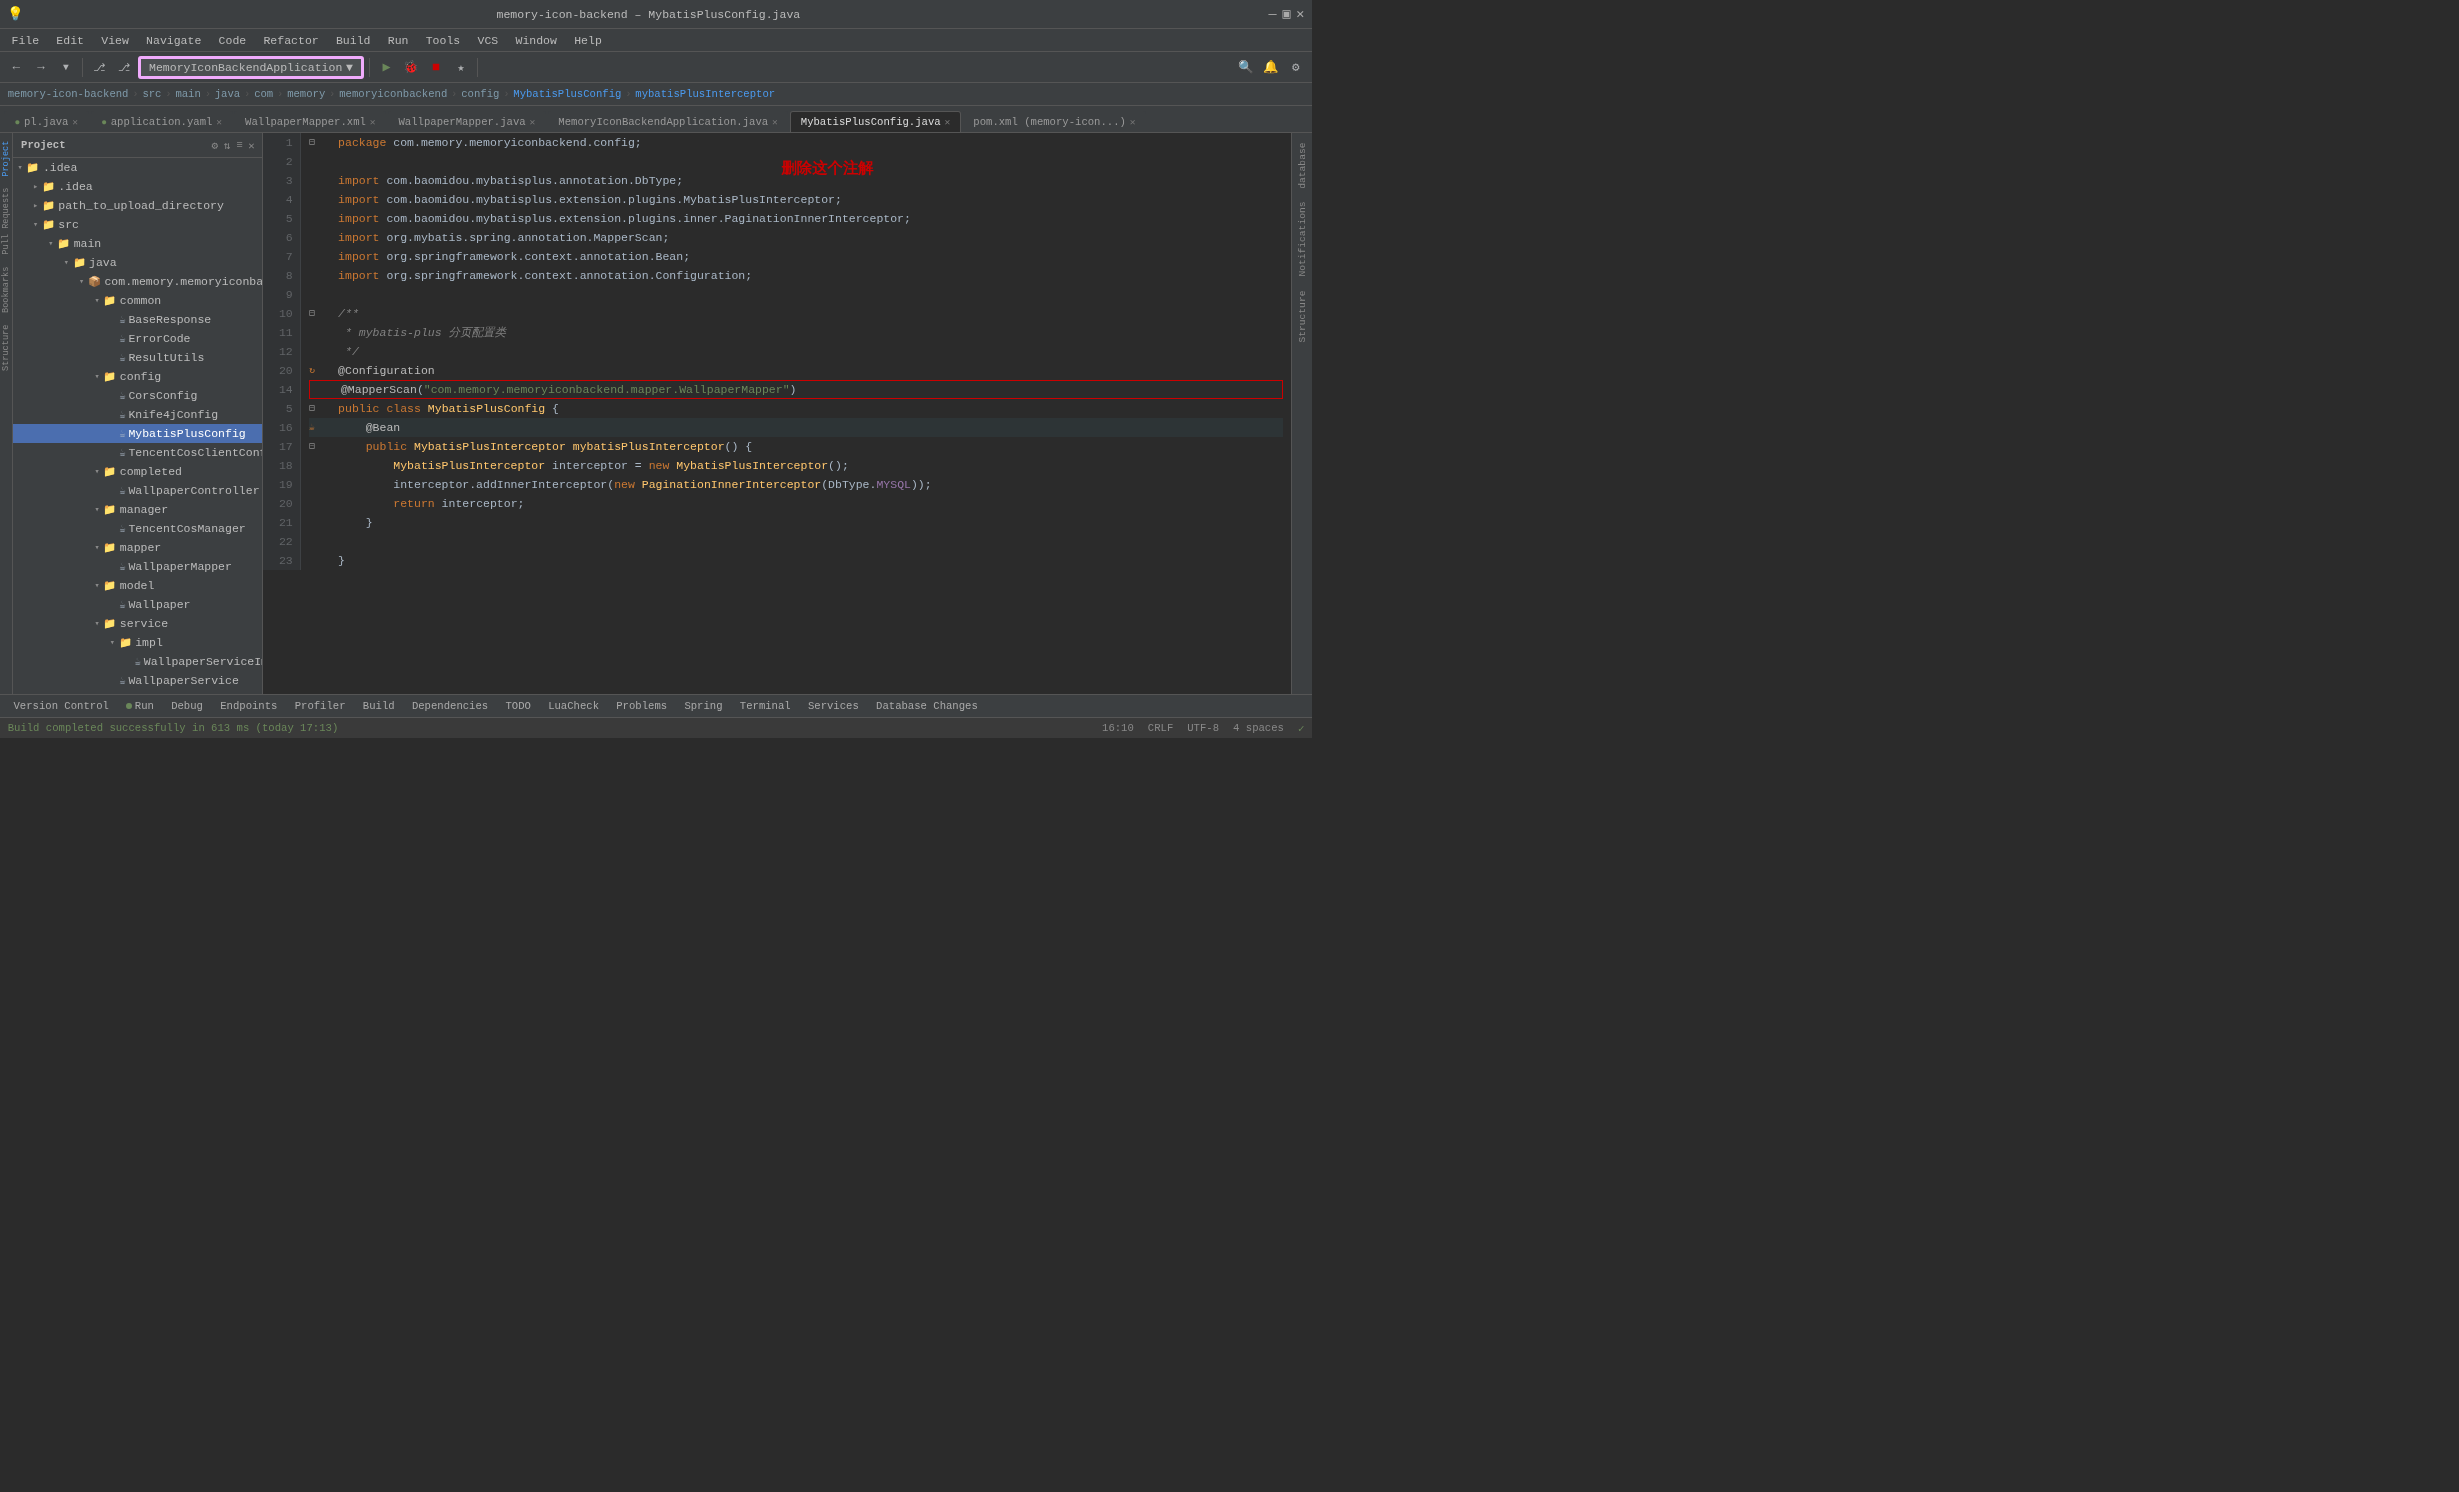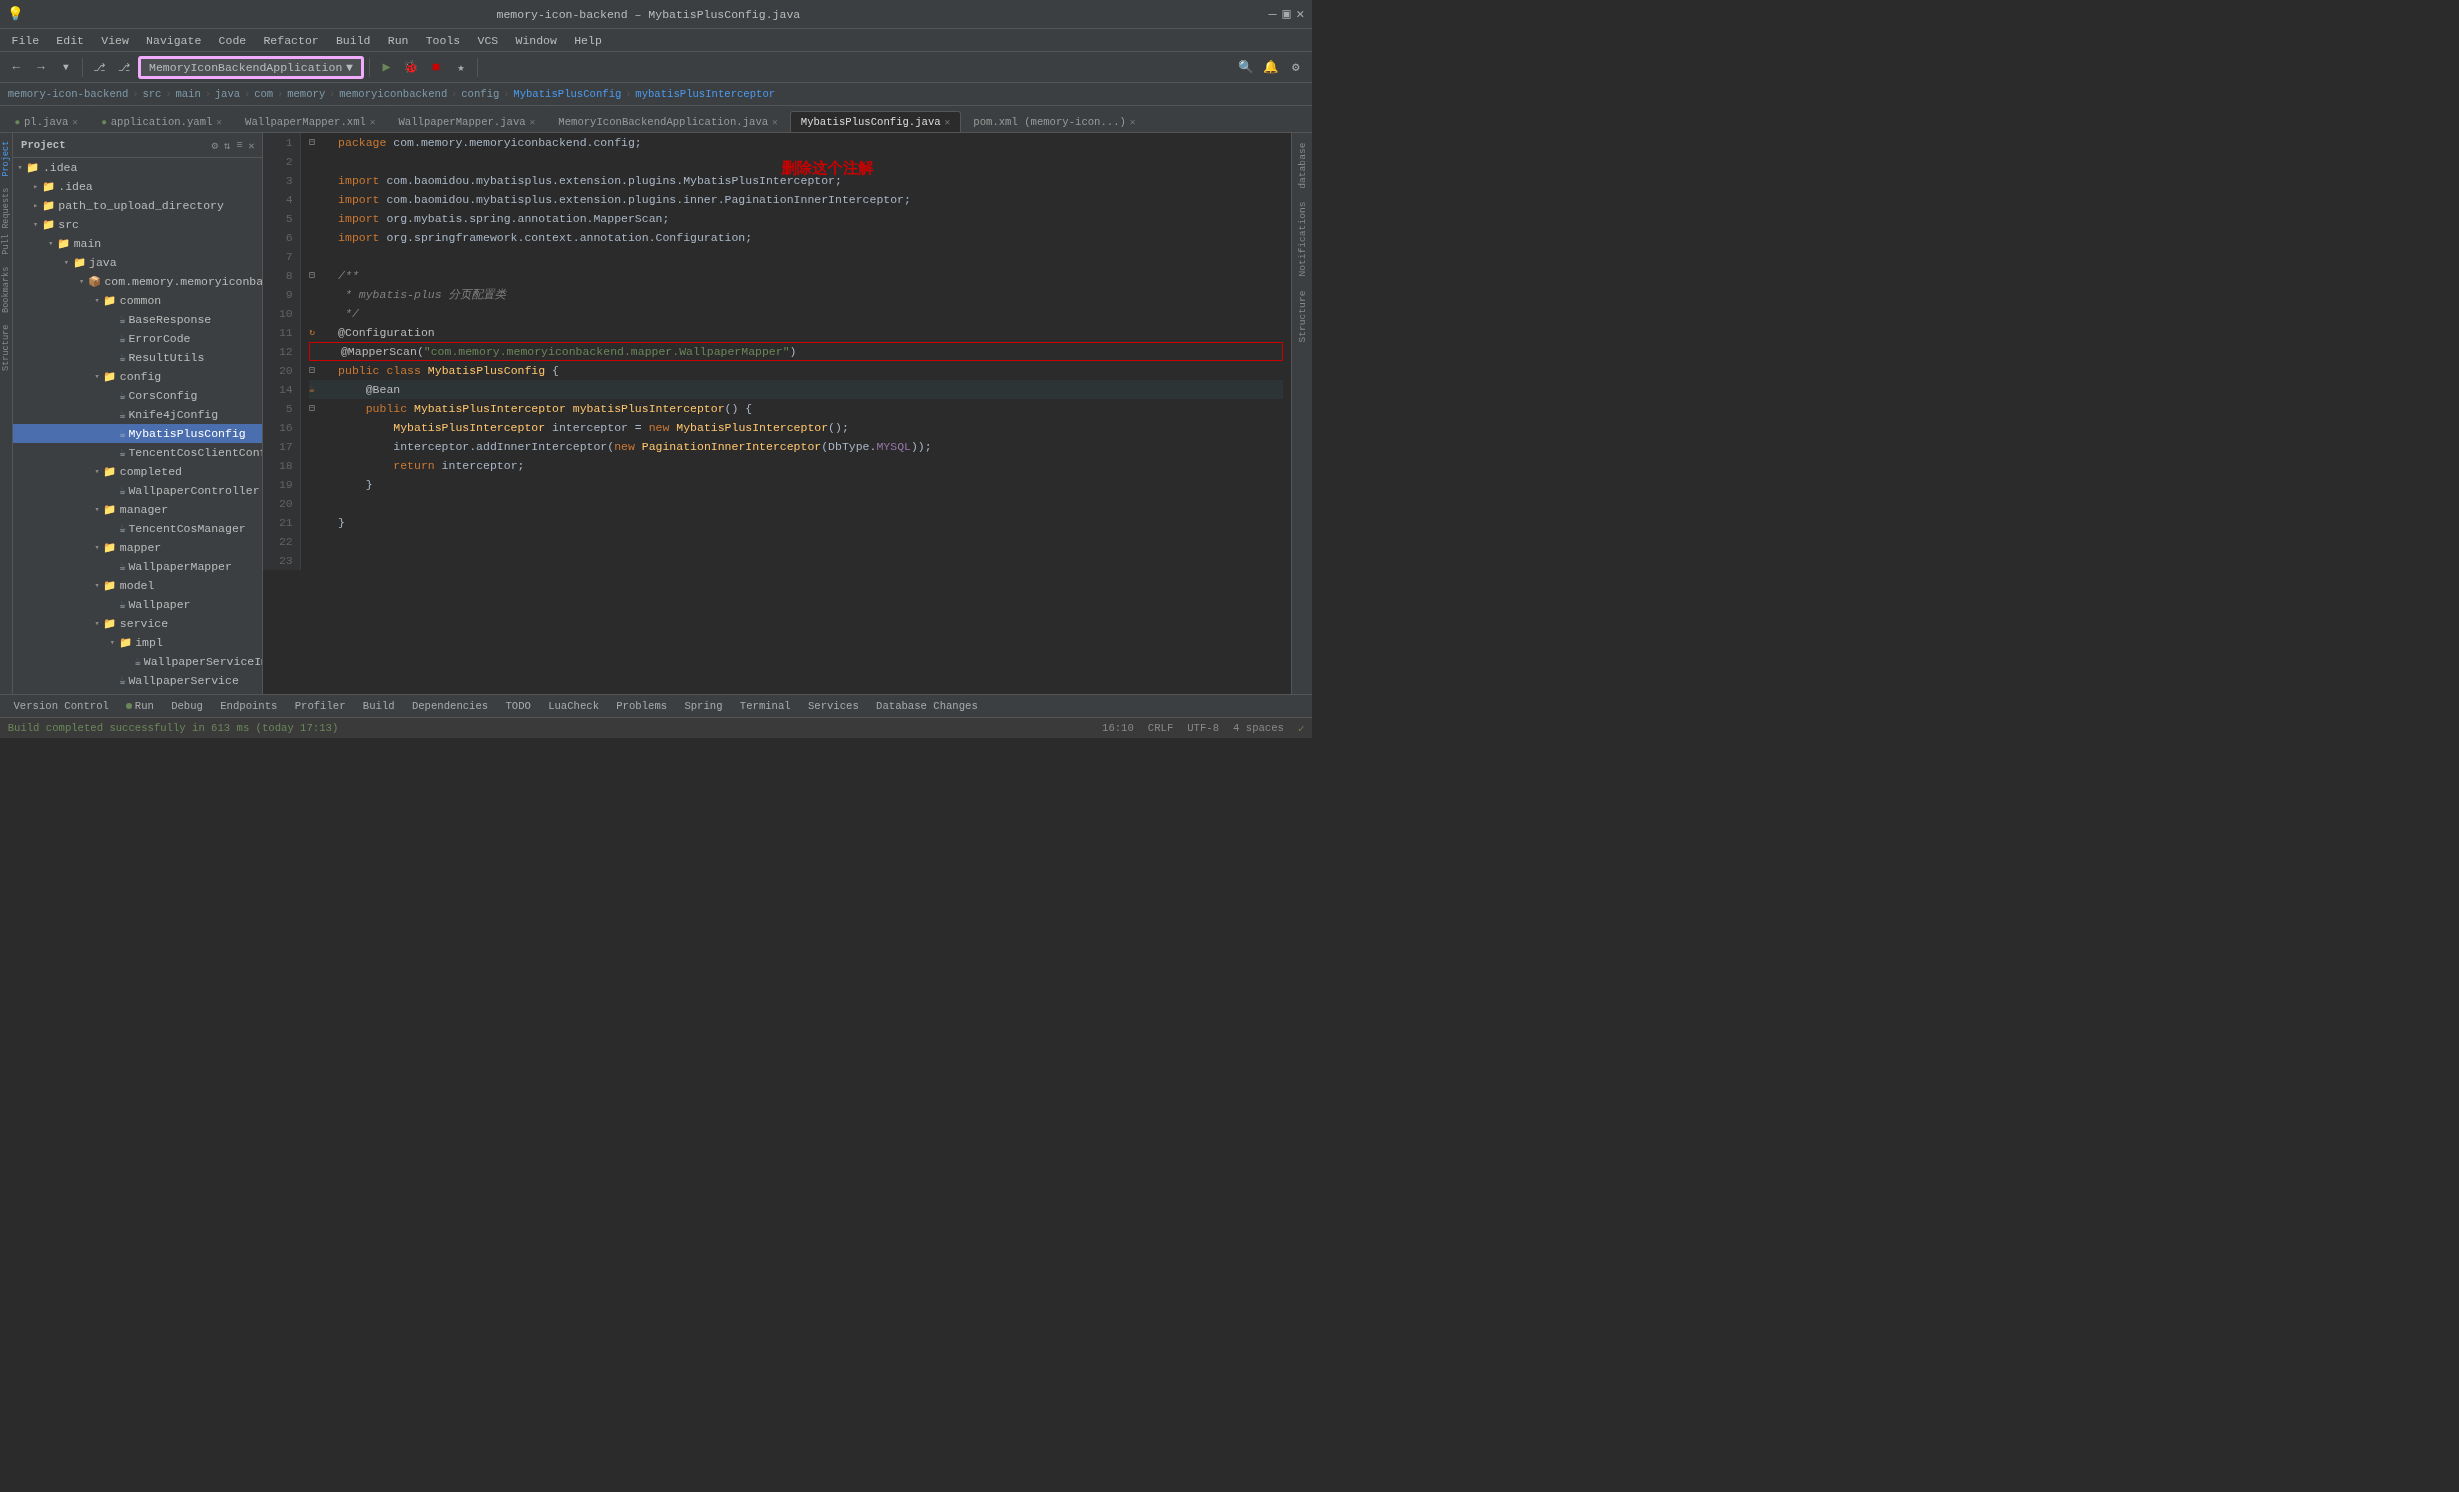--- a/index.html
+++ b/index.html
@@ -730,23 +730,25 @@
           <span class="line-num">20</span>
           <span class="line-num">21</span>
           <span class="line-num">22</span>
           <span class="line-num">23</span>
         </div>
 
       <div id="code-content" style="padding: 0 7.7px; flex:1; position:relative;">
 
         <div class="code-line"><span class="gutter-icons" style="min-width: 29px; display: inline-flex; align-items: center;"><span style="color: rgb(136, 136, 136); font-size: 9.6px;">⊟</span></span><span style="white-space: pre;"><span style="color:#cc7832">package</span> <span style="color:#a9b7c6">com.memory.memoryiconbackend.config</span><span style="color:#a9b7c6">;</span></span></div>
           <div class="code-line"><span class="gutter-icons" style="min-width: 29px; display: inline-flex; align-items: center;"></span><span style="white-space: pre;"></span></div>
+          <div class="code-line"><span class="gutter-icons" style="min-width: 29px; display: inline-flex; align-items: center;"></span><span style="white-space: pre;"><span style="color:#cc7832">import</span> com.baomidou.mybatisplus.annotation.<span style="color:#a9b7c6">DbType</span>;</span></div>
           <div class="code-line"><span class="gutter-icons" style="min-width: 29px; display: inline-flex; align-items: center;"></span><span style="white-space: pre;"><span style="color:#cc7832">import</span> com.baomidou.mybatisplus.extension.plugins.<span style="color:#a9b7c6">MybatisPlusInterceptor</span>;</span></div>
           <div class="code-line"><span class="gutter-icons" style="min-width: 29px; display: inline-flex; align-items: center;"></span><span style="white-space: pre;"><span style="color:#cc7832">import</span> com.baomidou.mybatisplus.extension.plugins.inner.<span style="color:#a9b7c6">PaginationInnerInterceptor</span>;</span></div>
           <div class="code-line"><span class="gutter-icons" style="min-width: 29px; display: inline-flex; align-items: center;"></span><span style="white-space: pre;"><span style="color:#cc7832">import</span> org.mybatis.spring.annotation.<span style="color:#a9b7c6">MapperScan</span>;</span></div>
+          <div class="code-line"><span class="gutter-icons" style="min-width: 29px; display: inline-flex; align-items: center;"></span><span style="white-space: pre;"><span style="color:#cc7832">import</span> org.springframework.context.annotation.<span style="color:#a9b7c6">Bean</span>;</span></div>
           <div class="code-line"><span class="gutter-icons" style="min-width: 29px; display: inline-flex; align-items: center;"></span><span style="white-space: pre;"><span style="color:#cc7832">import</span> org.springframework.context.annotation.<span style="color:#a9b7c6">Configuration</span>;</span></div>
           <div class="code-line"><span class="gutter-icons" style="min-width: 29px; display: inline-flex; align-items: center;"></span><span style="white-space: pre;"></span></div>
           <div class="code-line"><span class="gutter-icons" style="min-width: 29px; display: inline-flex; align-items: center;"><span style="color: rgb(136, 136, 136); font-size: 9.6px;">⊟</span></span><span style="white-space: pre;"><span style="color:#808080; font-style:italic">/**</span></span></div>
           <div class="code-line"><span class="gutter-icons" style="min-width: 29px; display: inline-flex; align-items: center;"></span><span style="white-space: pre;"><span style="color:#808080; font-style:italic"> * mybatis-plus 分页配置类</span></span></div>
           <div class="code-line"><span class="gutter-icons" style="min-width: 29px; display: inline-flex; align-items: center;"></span><span style="white-space: pre;"><span style="color:#808080; font-style:italic"> */</span></span></div>
           <div class="code-line"><span class="gutter-icons" style="min-width: 29px; display: inline-flex; align-items: center;"><span style="color: rgb(204, 120, 50); font-size: 9.6px;">↻</span></span><span style="white-space: pre;"><span style="color:#bbb">@Configuration</span></span></div>
           <div class="code-line" style="border: 1.9px solid rgb(204, 0, 0); background: rgb(43, 43, 43); padding: 0px 1.9px;"><span class="gutter-icons" style="min-width: 29px; display: inline-flex; align-items: center;"></span><span style="white-space: pre;"><span style="color:#bbb">@MapperScan</span><span style="color:#a9b7c6">(</span><span style="color:#6a8759">"com.memory.memoryiconbackend.mapper.WallpaperMapper"</span><span style="color:#a9b7c6">)</span></span></div>
           <div class="code-line"><span class="gutter-icons" style="min-width: 29px; display: inline-flex; align-items: center;"><span style="color: rgb(136, 136, 136); font-size: 9.6px;">⊟</span></span><span style="white-space: pre;"><span style="color:#cc7832">public</span> <span style="color:#cc7832">class</span> <span style="color:#ffc66d">MybatisPlusConfig</span> <span style="color:#a9b7c6">{</span></span></div>
           <div class="code-line" style="background: rgb(45, 52, 54);"><span class="gutter-icons" style="min-width: 29px; display: inline-flex; align-items: center;"><span style="color: rgb(204, 120, 50); font-size: 9.6px;">☕</span></span><span style="white-space: pre;">    <span style="color:#bbb">@Bean</span></span></div>
           <div class="code-line"><span class="gutter-icons" style="min-width: 29px; display: inline-flex; align-items: center;"><span style="color: rgb(136, 136, 136); font-size: 9.6px;">⊟</span></span><span style="white-space: pre;">    <span style="color:#cc7832">public</span> <span style="color:#ffc66d">MybatisPlusInterceptor</span> <span style="color:#ffc66d">mybatisPlusInterceptor</span><span style="color:#a9b7c6">() {</span></span></div>

